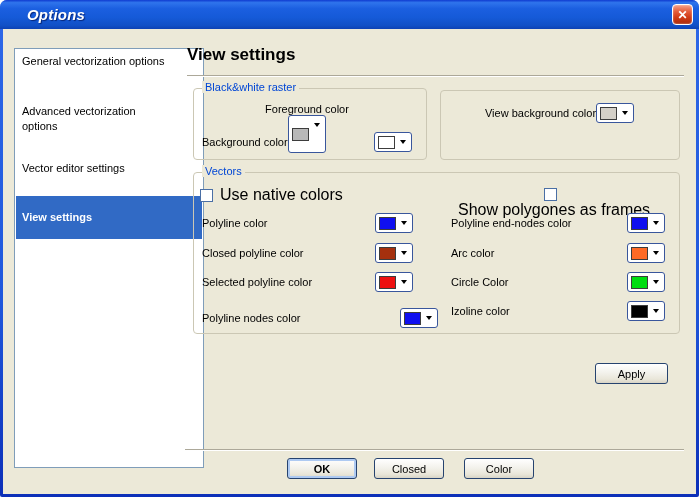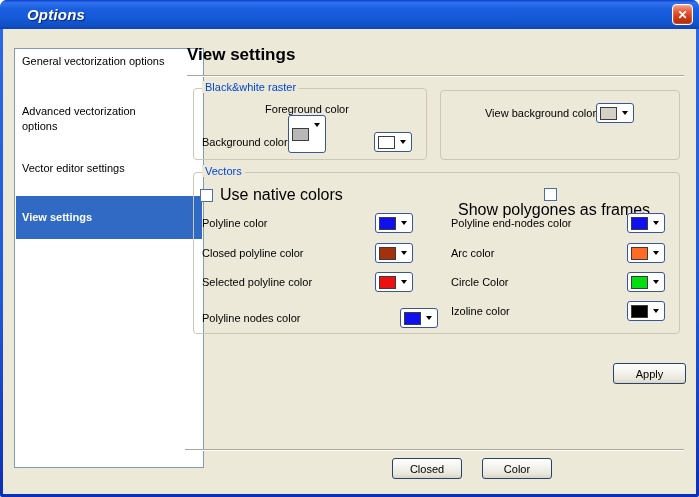--- a/index.html
+++ b/index.html
@@ -63,21 +63,20 @@
     border-top:4px solid #000;
   }
   .check-row { position:absolute; height:14px; display:flex; align-items:center; font-size:16px; }
   .checkbox { width:13px; height:13px; background:#fff; border:1px solid #4a6fa5; flex:0 0 13px; }
   .check-row .lbl { margin-left:7px; white-space:nowrap; }
   .btn {
     position:absolute; height:21px; border:1px solid #26436f; border-radius:3px;
     background:linear-gradient(180deg,#ffffff 0%,#f3f2ec 45%,#e9e6d9 80%,#d8d4c6 100%);
     font-size:11px; color:#000; display:flex; align-items:center; justify-content:center;
     font-family:"Liberation Sans",sans-serif;
-    margin-left:18px;
   }
   .btn.default { box-shadow:inset 0 0 0 2px #aecaf2; font-weight:bold; }
 </style>
 </head>
 <body>
 
 <div class="window">
   <div class="titlebar">
     <span class="title">Options</span>
     <div class="close-btn">
@@ -192,16 +191,17 @@
         <div class="color-picker">
           <span class="swatch" style="background-color: rgb(0, 0, 0);"></span>
           <span class="drop-arrow"></span>
         </div>
       </div>
     </div>
 
     <div class="btn" style="left:592px; top:334px; width:73px;">Apply</div>
 
     <div class="sep" style="left:182px; top:420px; width:499px;"></div>
+    <div class="btn default" style="left:284px; top:429px; width:70px;">OK</div>
     <div class="btn" style="left:371px; top:429px; width:70px;">Closed</div>
     <div class="btn" style="left:461px; top:429px; width:70px;">Color</div>
   </div>
 </div>
 
 </body></html>

